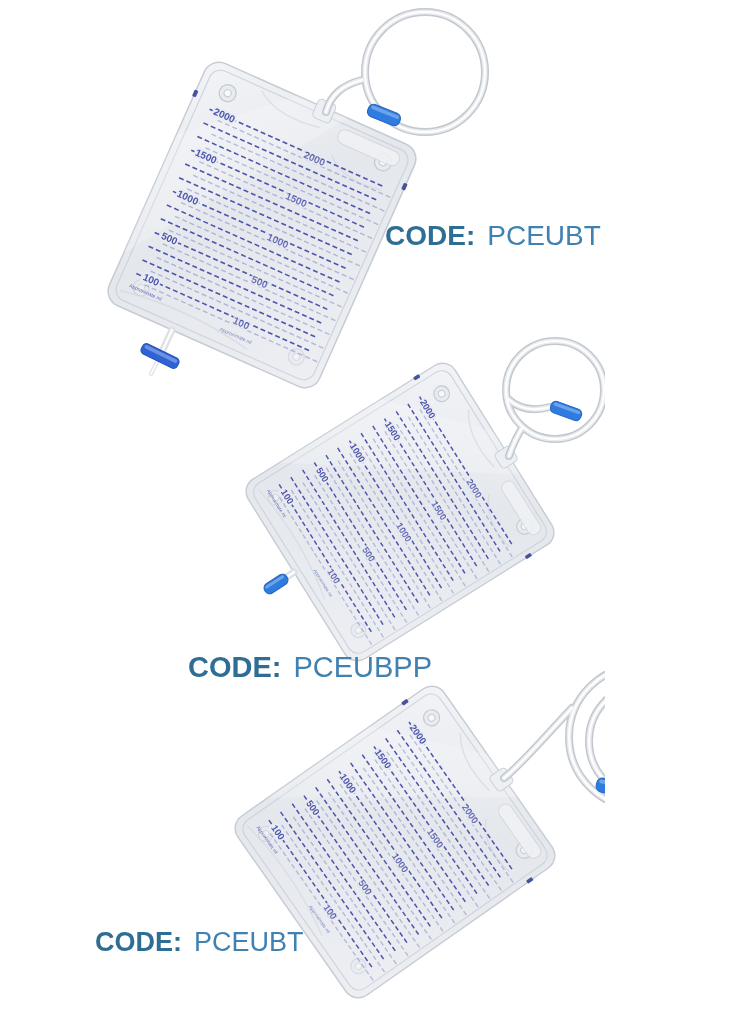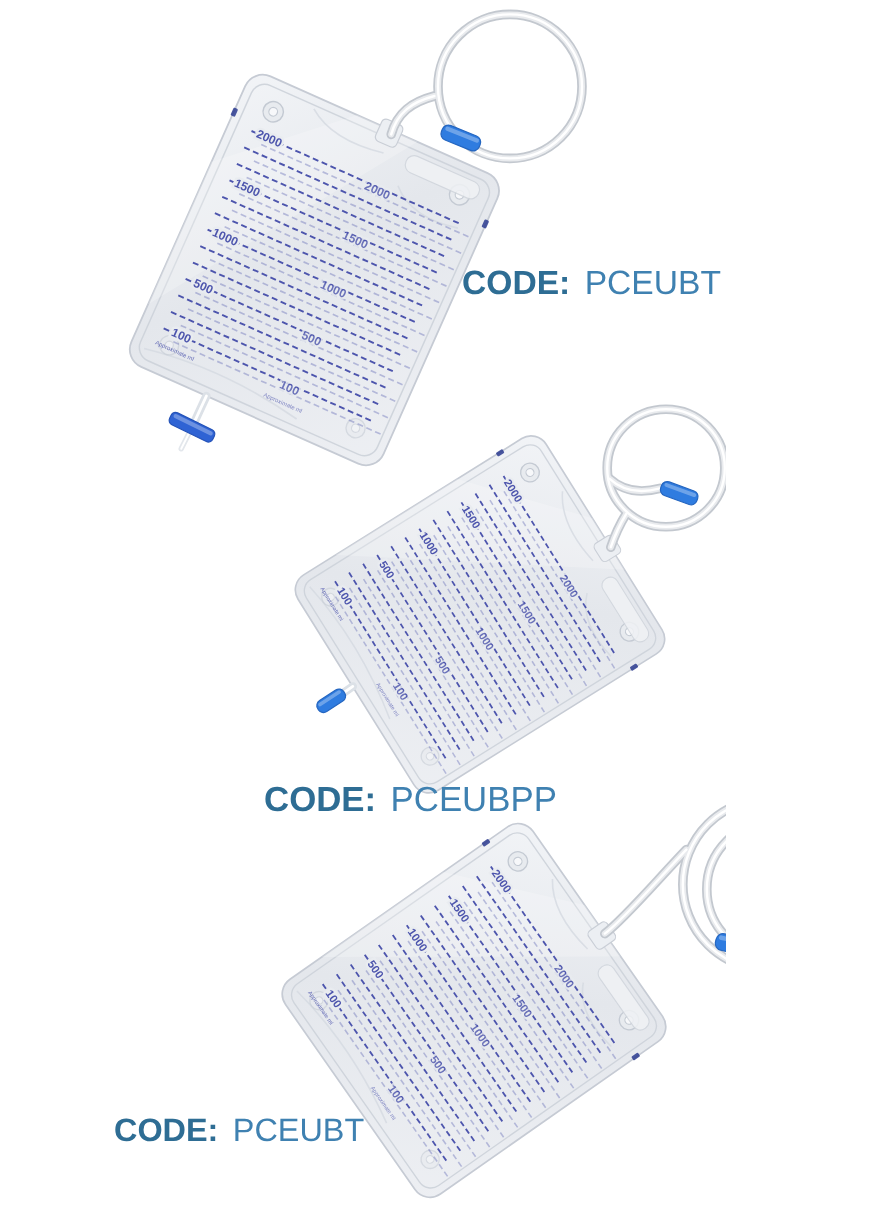--- a/index.html
+++ b/index.html
@@ -178,20 +178,20 @@
       <g transform="translate(615,788) rotate(13)">
         <rect class="connector-body" x="-19" y="-7" width="38" height="14" rx="6"></rect>
         <rect class="connector-shine" x="-17" y="-5.2" width="34" height="3.8" rx="1.9"></rect>
       </g>
     </g>
   </svg>
 
   <div class="code-label" style="left:385px;top:221px;">
     <span class="code-prefix">CODE:</span><span class="code-value">PCEUBT</span>
   </div>
-  <div class="code-label" style="left:188px;top:652px;font-size:29px;margin-left:32px;">
+  <div class="code-label" style="left:188px;top:652px;font-size:29px;">
     <span class="code-prefix">CODE:</span><span class="code-value">PCEUBPP</span>
   </div>
   <div class="code-label" style="left:95px;top:928px;font-size:27px;">
     <span class="code-prefix">CODE:</span><span class="code-value">PCEUBT</span>
   </div>
 
 </div>
 
 </body></html>

